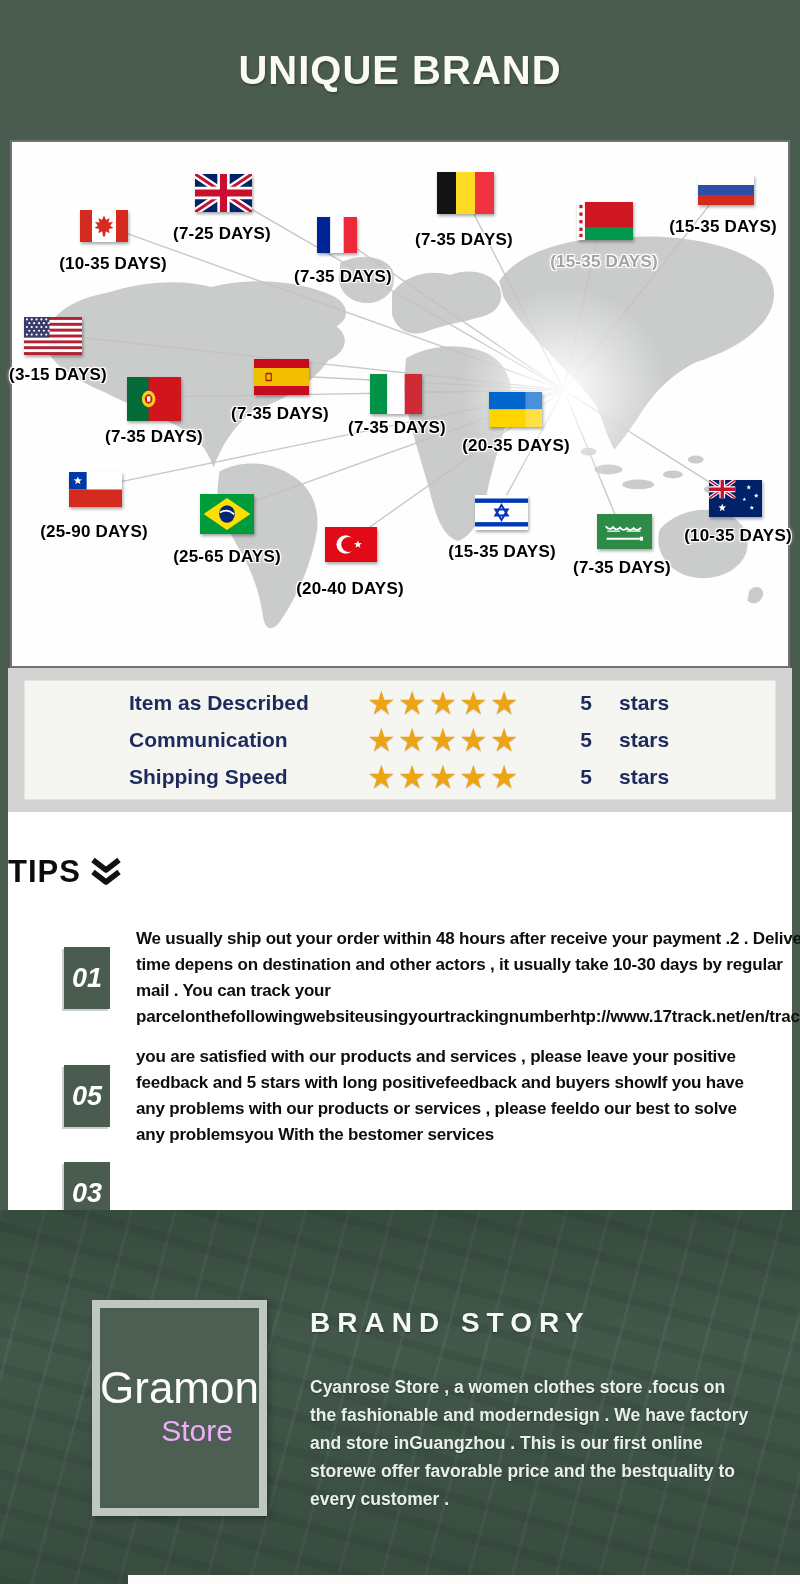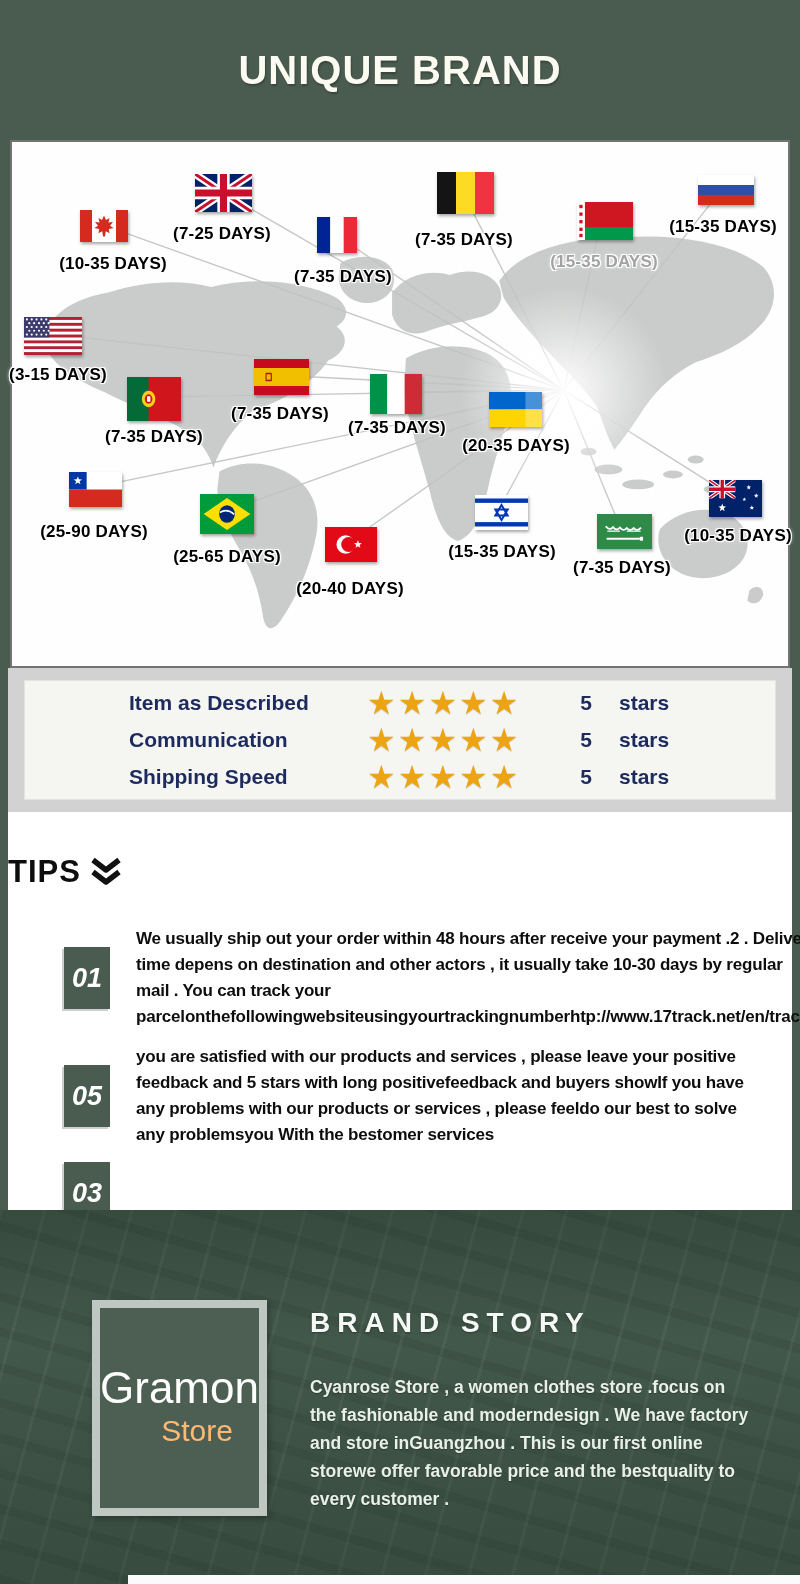--- a/index.html
+++ b/index.html
@@ -68,21 +68,21 @@
       linear-gradient(rgba(25,40,32,0.30), rgba(25,40,32,0.02) 35%, rgba(25,40,32,0.28)),
       repeating-linear-gradient(105deg, rgba(255,255,255,0.05) 0 3px, rgba(255,255,255,0) 3px 42px),
       repeating-linear-gradient(16deg, rgba(0,0,0,0.07) 0 9px, rgba(0,0,0,0) 9px 34px);
   }
   .brand-logo{
     position:absolute;left:92px;top:90px;width:175px;height:216px;box-sizing:border-box;
     border:8px solid #bfc7c2;background:#4d5f53;text-align:center;padding-top:56px;
     box-shadow:2px 3px 6px rgba(0,0,0,0.3);
   }
   .brand-logo .l1{color:#fcfdfc;font-size:44px;line-height:48px;}
-  .brand-logo .l2{color:#fdba74;font-size:30px;line-height:38px;padding-left:35px;}
+  .brand-logo .l2{color:#f0abfc;font-size:30px;line-height:38px;padding-left:35px;}
   .brand-title{
     position:absolute;left:310px;top:97px;color:#f5f9f5;
     font-size:28px;font-weight:800;letter-spacing:7px;
     text-shadow:0 1px 2px rgba(0,0,0,0.35);
   }
   .brand-story{
     position:absolute;left:310px;top:163px;width:444px;
     color:#e9f0ea;font-size:17.5px;font-weight:700;line-height:28px;
     text-shadow:0 1px 1px rgba(0,0,0,0.3);
   }

